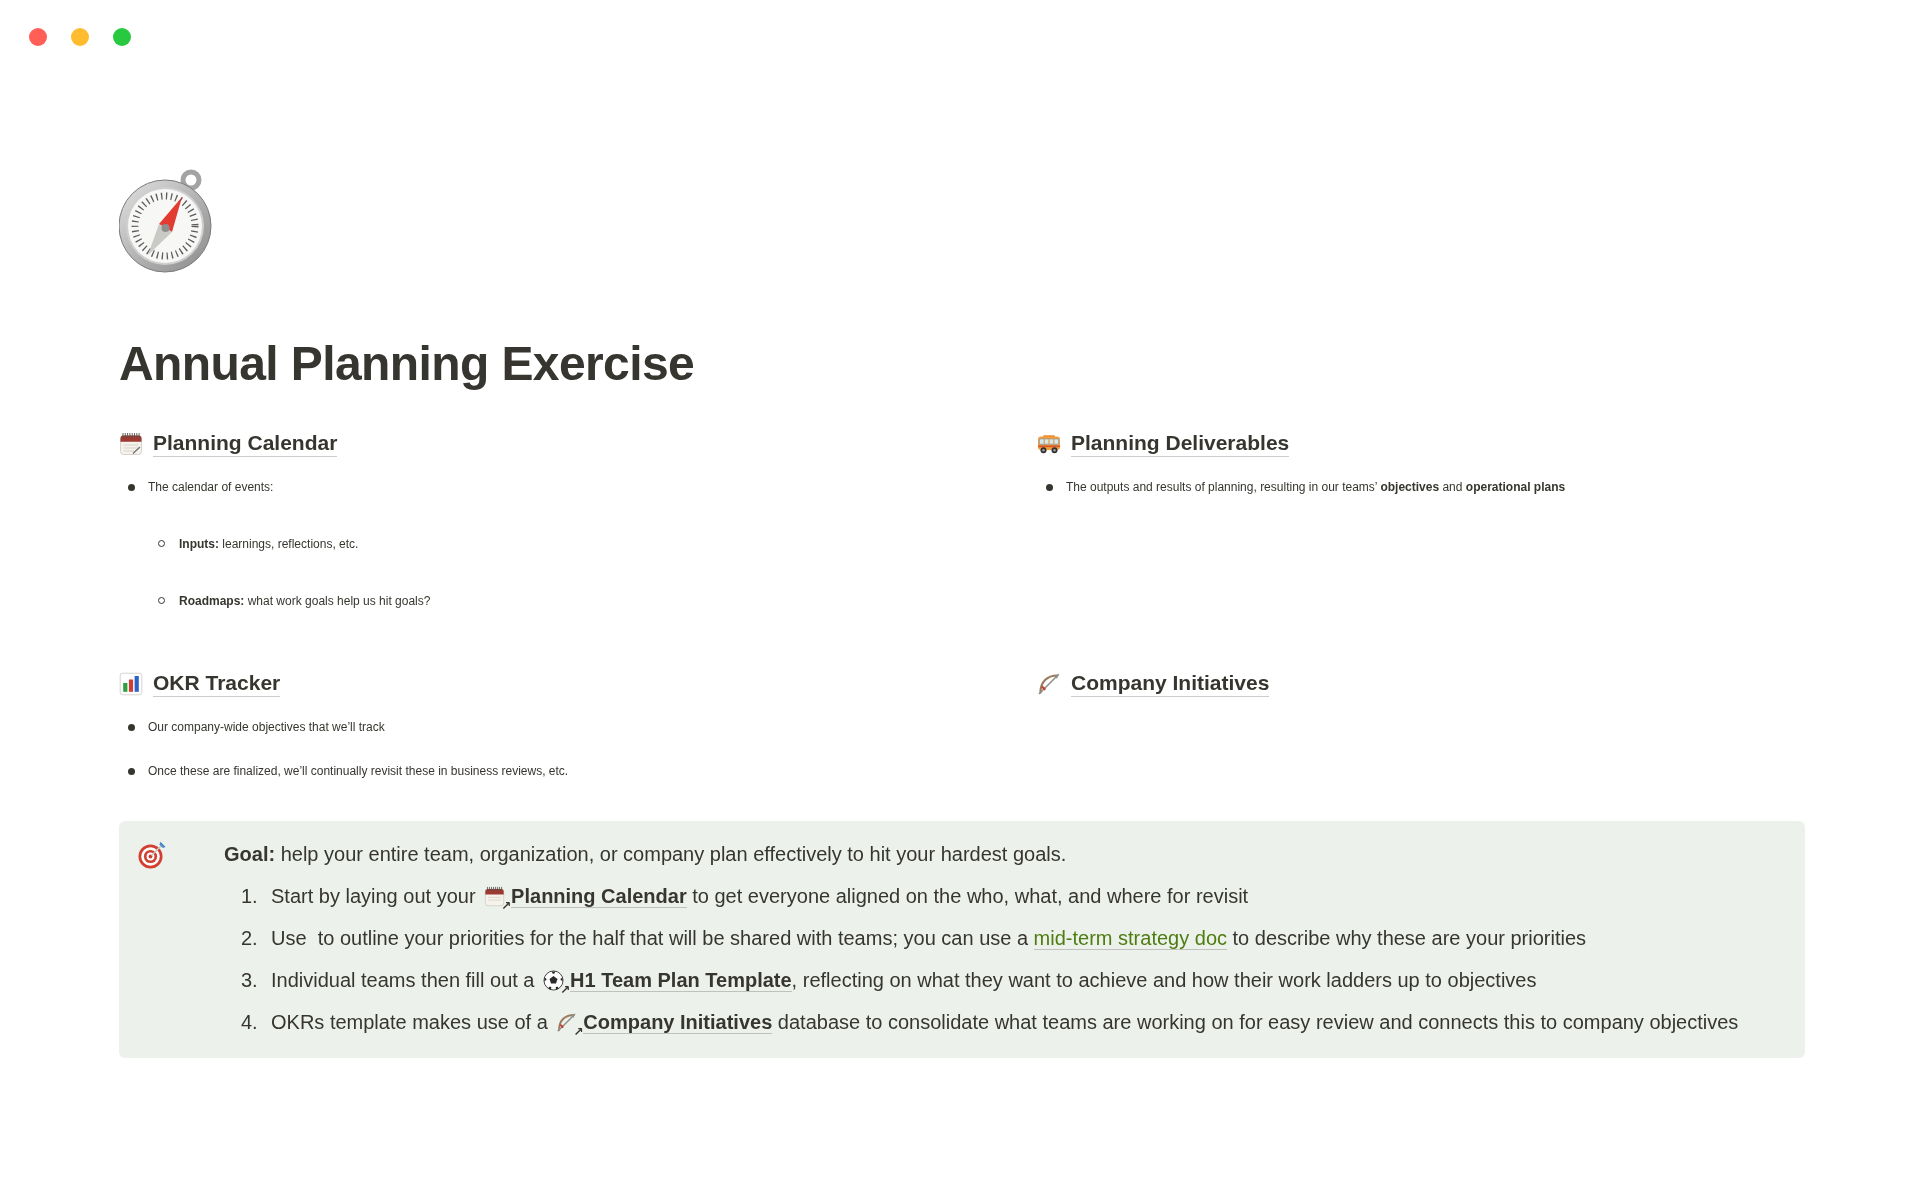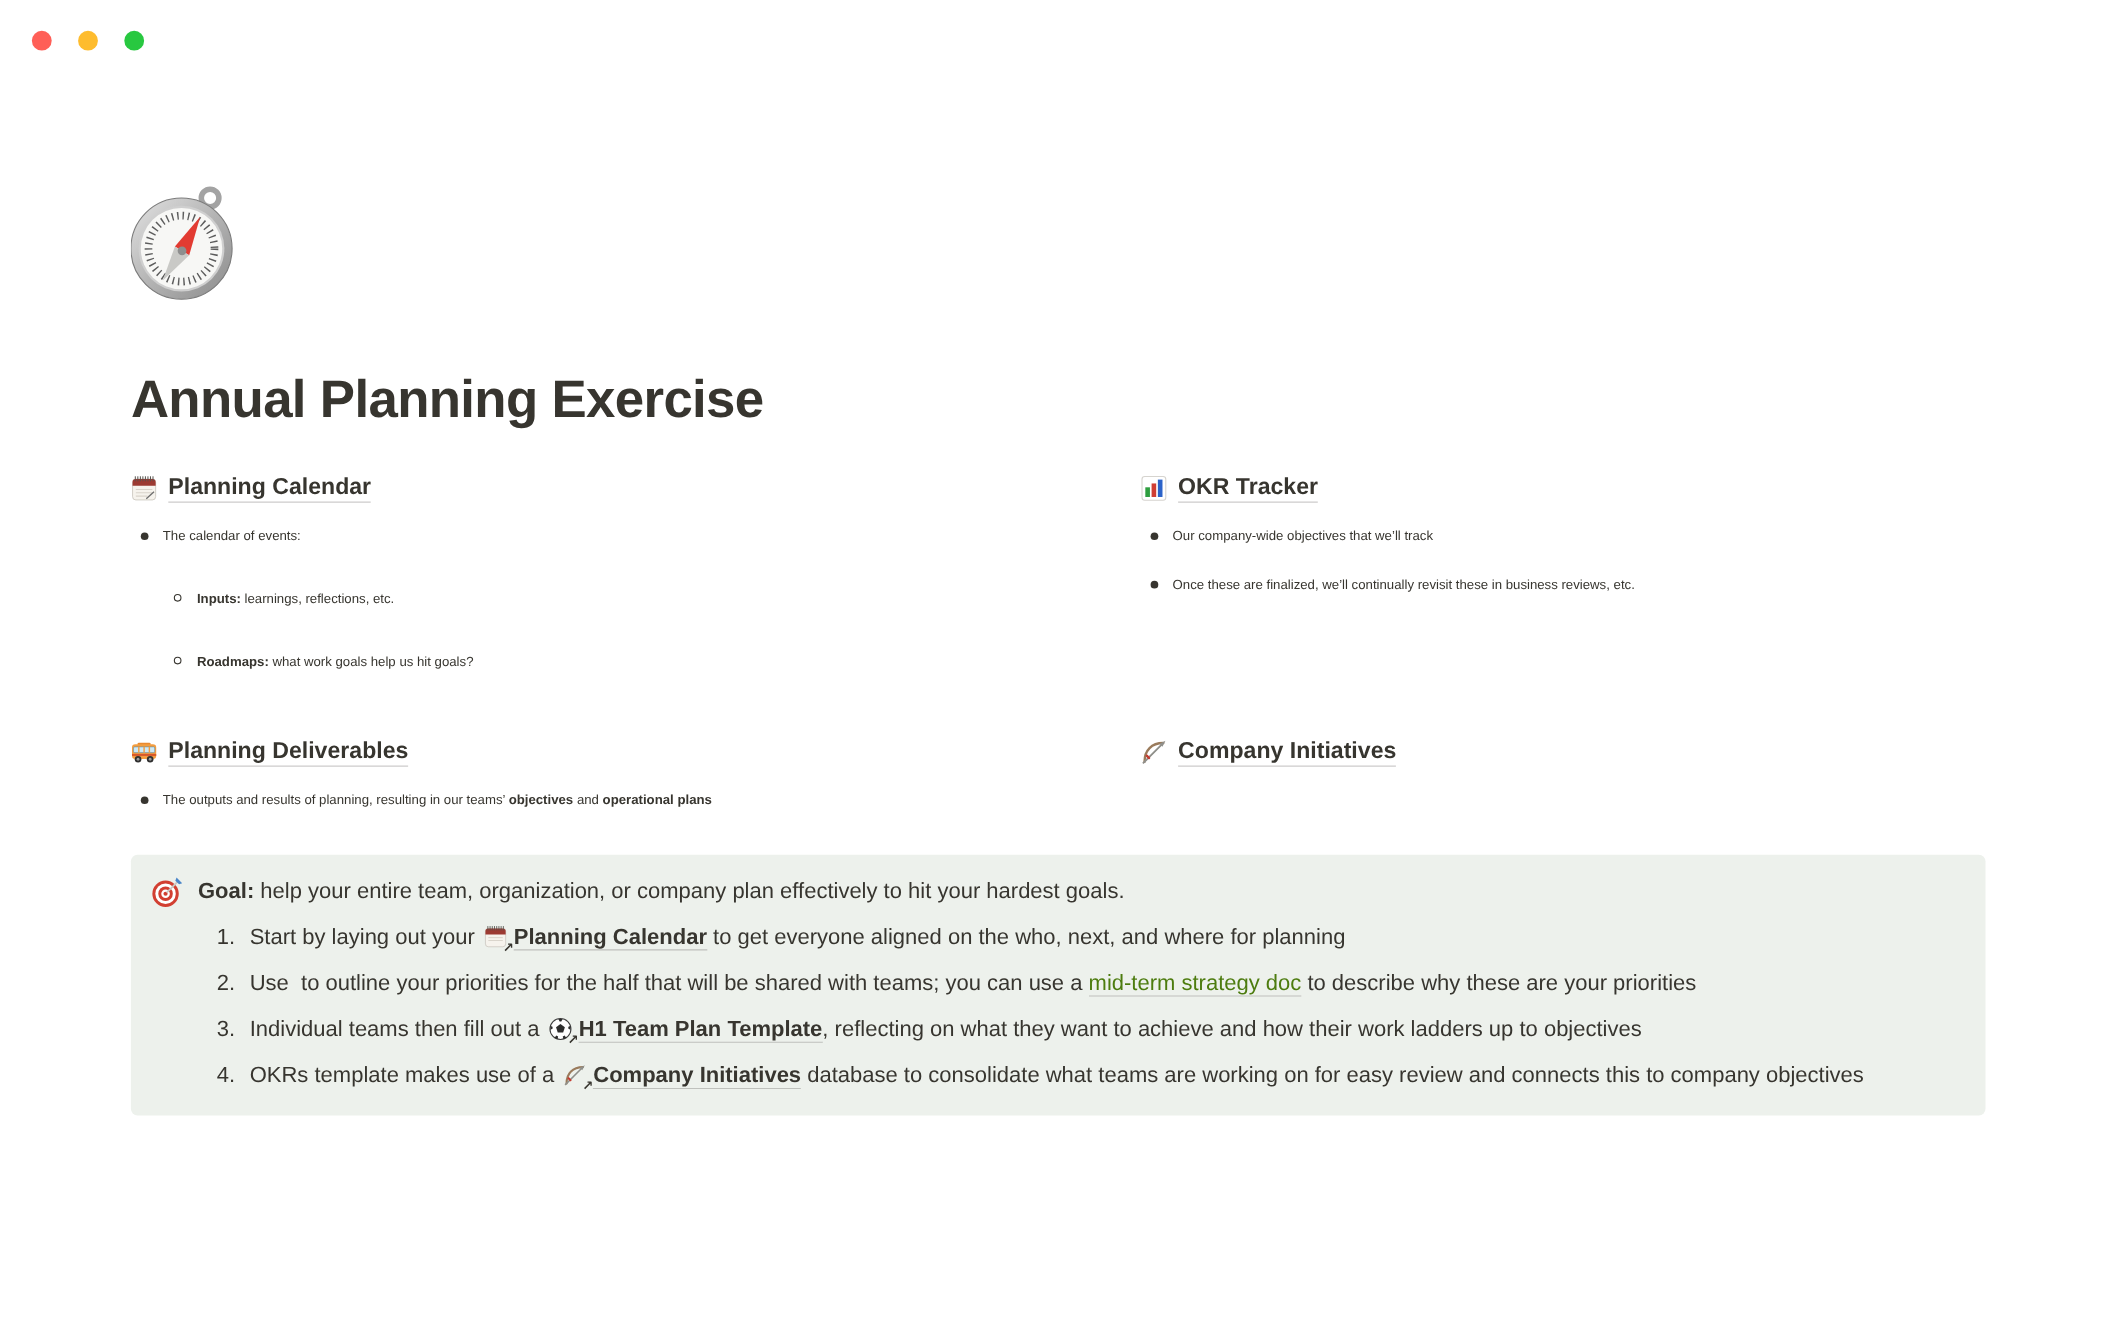--- a/index.html
+++ b/index.html
@@ -46,21 +46,21 @@
   ul.sub > li::before{
     content:"";position:absolute;left:10px;top:11px;width:5px;height:5px;
     border:1.6px solid #37352f;border-radius:50%;background:transparent;
   }
   b{font-weight:700;}
 
   
   .callout{
     margin-top:34px;background:#edf1ec;border-radius:6px;
     padding:18px 20px 20px 18px;display:flex;align-items:flex-start;
-    font-size:20px;line-height:31px;
+    font-size:20px;line-height:31px;gap:44px;
   }
   .callout-icon{width:30px;height:30px;flex:none;margin-top:1px;}
   .callout-icon svg{display:block;width:30px;height:30px;}
   .callout-body{margin-left:13px;flex:1;}
   ol.steps{list-style:none;margin:7px 0 0 0;padding:0;}
   ol.steps > li{display:flex;margin-top:11px;align-items:flex-start;}
   .step-num{flex:none;width:23px;margin-left:17px;margin-right:7px;}
   .step-text{flex:1;white-space:pre-wrap;}
 
   .page-link{
@@ -152,38 +152,20 @@
             <li><b>Roadmaps:</b><span> what work goals help us hit goals?</span></li>
           </ul>
         </li>
       </ul>
     </section>
 
     <section>
       <div class="sec-header">
         <span class="icon">
           <svg viewBox="0 0 24 24">
-            <rect x="1.2" y="1.2" width="21.6" height="21.6" rx="2.5" fill="#ffffff" stroke="#d6d4cf" stroke-width="1"></rect>
-            <rect x="4.2" y="11" width="4.2" height="8.8" fill="#2e9e3f"></rect>
-            <rect x="9.9" y="7.5" width="4.2" height="12.3" fill="#cf3d34"></rect>
-            <rect x="15.6" y="4" width="4.2" height="15.8" fill="#2c63c9"></rect>
-          </svg>
-        </span>
-        <span class="sec-title">OKR Tracker</span>
-      </div>
-      <ul class="bullets">
-        <li><span>Our company-wide objectives that we’ll track</span></li>
-        <li><span>Once these are finalized, we’ll continually revisit these in business reviews, etc.</span></li>
-      </ul>
-    </section>
-
-    <section>
-      <div class="sec-header">
-        <span class="icon">
-          <svg viewBox="0 0 24 24">
             <rect x="6" y="3.2" width="12" height="2.4" rx="1.2" fill="#e8892f"></rect>
             <rect x="1" y="4.5" width="22" height="13.5" rx="3" fill="#f49d3f"></rect>
             <rect x="2.4" y="7" width="19.2" height="5.2" rx="1" fill="#cfe9f5" stroke="#4b8cb3" stroke-width="0.5"></rect>
             <g stroke="#f49d3f" stroke-width="1.3">
               <line x1="7.2" y1="7" x2="7.2" y2="12.2"></line>
                 <line x1="12" y1="7" x2="12" y2="12.2"></line>
                 <line x1="16.8" y1="7" x2="16.8" y2="12.2"></line>
             </g>
             <rect x="1" y="13.4" width="22" height="1.8" fill="#d8572b"></rect>
             <circle cx="6.5" cy="18.2" r="3" fill="#2f2f2f"></circle>
@@ -191,20 +173,38 @@
             <circle cx="17.5" cy="18.2" r="3" fill="#2f2f2f"></circle>
               <circle cx="17.5" cy="18.2" r="1.3" fill="#9c9c9c"></circle>
           </svg>
         </span>
         <span class="sec-title">Planning Deliverables</span>
       </div>
       <ul class="bullets">
         <li>
           <span>The outputs and results of planning, resulting in our teams’ </span><b>objectives</b><span> and </span><b>operational plans</b>
         </li>
+      </ul>
+    </section>
+
+    <section>
+      <div class="sec-header">
+        <span class="icon">
+          <svg viewBox="0 0 24 24">
+            <rect x="1.2" y="1.2" width="21.6" height="21.6" rx="2.5" fill="#ffffff" stroke="#d6d4cf" stroke-width="1"></rect>
+            <rect x="4.2" y="11" width="4.2" height="8.8" fill="#2e9e3f"></rect>
+            <rect x="9.9" y="7.5" width="4.2" height="12.3" fill="#cf3d34"></rect>
+            <rect x="15.6" y="4" width="4.2" height="15.8" fill="#2c63c9"></rect>
+          </svg>
+        </span>
+        <span class="sec-title">OKR Tracker</span>
+      </div>
+      <ul class="bullets">
+        <li><span>Our company-wide objectives that we’ll track</span></li>
+        <li><span>Once these are finalized, we’ll continually revisit these in business reviews, etc.</span></li>
       </ul>
     </section>
 
     <section>
       <div class="sec-header">
         <span class="icon">
           <svg viewBox="0 0 24 24">
             <path d="M3.5 20.5 C 3.5 10, 10 3.5, 20.5 3.5" stroke="#9a7b5c" stroke-width="2.2" fill="none" stroke-linecap="round"></path>
             <line x1="3.5" y1="20.5" x2="20.5" y2="3.5" stroke="#bdbdb8" stroke-width="1"></line>
             <line x1="2" y1="22" x2="19.5" y2="4.5" stroke="#8f8f8a" stroke-width="1.6"></line>
@@ -247,21 +247,21 @@
                     <line x1="10.9" y1="1" x2="10.9" y2="5.5"></line>
                     <line x1="13.2" y1="1" x2="13.2" y2="5.5"></line>
                     <line x1="15.5" y1="1" x2="15.5" y2="5.5"></line>
                     <line x1="17.8" y1="1" x2="17.8" y2="5.5"></line>
                     <line x1="20.1" y1="1" x2="20.1" y2="5.5"></line>
                   </g>
                   <g stroke="#d8d3ca" stroke-width="1">
                     <line x1="4.5" y1="13" x2="19.5" y2="13"></line>
                     <line x1="4.5" y1="16" x2="19.5" y2="16"></line>
                   </g>
-                </svg><span class="arrow">↗</span></span><span class="page-link">Planning Calendar</span><span> to get everyone aligned on the who, next, and where for planning</span></span>
+                </svg><span class="arrow">↗</span></span><span class="page-link">Planning Calendar</span><span> to get everyone aligned on the who, what, and where for revisit</span></span>
         </li>
 
         <li>
           <span class="step-num">2.</span>
           <span class="step-text"><span>Use&nbsp; to outline your priorities for the half that will be shared with teams; you can use a </span><span class="web-link">mid-term strategy doc</span><span> to describe why these are your priorities</span></span>
         </li>
 
         <li>
           <span class="step-num">3.</span>
           <span class="step-text"><span>Individual teams then fill out a </span><span class="inline-icon"><svg viewBox="0 0 22 22">

